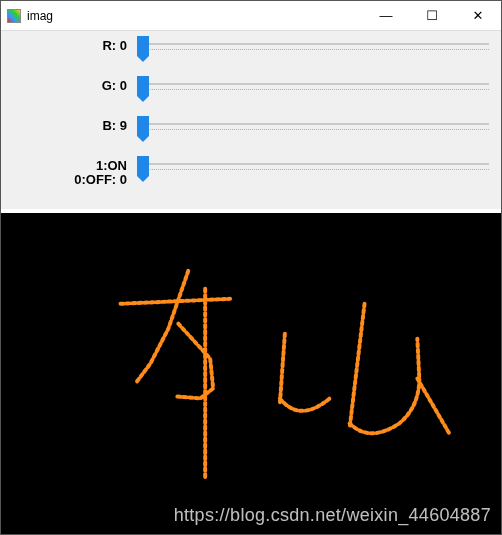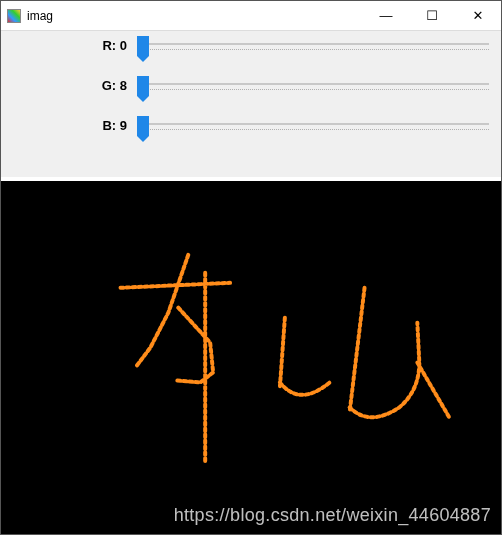--- a/index.html
+++ b/index.html
@@ -42,29 +42,38 @@
   <div class="trackbars">
     <div class="trackrow">
       <div class="tlabel">R: 0</div>
       <div class="tslider">
         <div class="track1"></div>
           <div class="track2"></div>
         <div class="thumb"></div>
       </div>
     </div>
     <div class="trackrow">
-      <div class="tlabel">G: 8</div>
+      <div class="tlabel">G: 0</div>
       <div class="tslider">
         <div class="track1"></div>
           <div class="track2"></div>
         <div class="thumb"></div>
       </div>
     </div>
     <div class="trackrow">
       <div class="tlabel">B: 9</div>
+      <div class="tslider">
+        <div class="track1"></div>
+          <div class="track2"></div>
+        <div class="thumb"></div>
+      </div>
+    </div>
+    <div class="trackrow" style="margin-bottom:4px;">
+      <div class="tlabel">1:ON
+0:OFF: 0</div>
       <div class="tslider">
         <div class="track1"></div>
           <div class="track2"></div>
         <div class="thumb"></div>
       </div>
     </div>
   </div>
 
   <div class="sep"></div>
 

